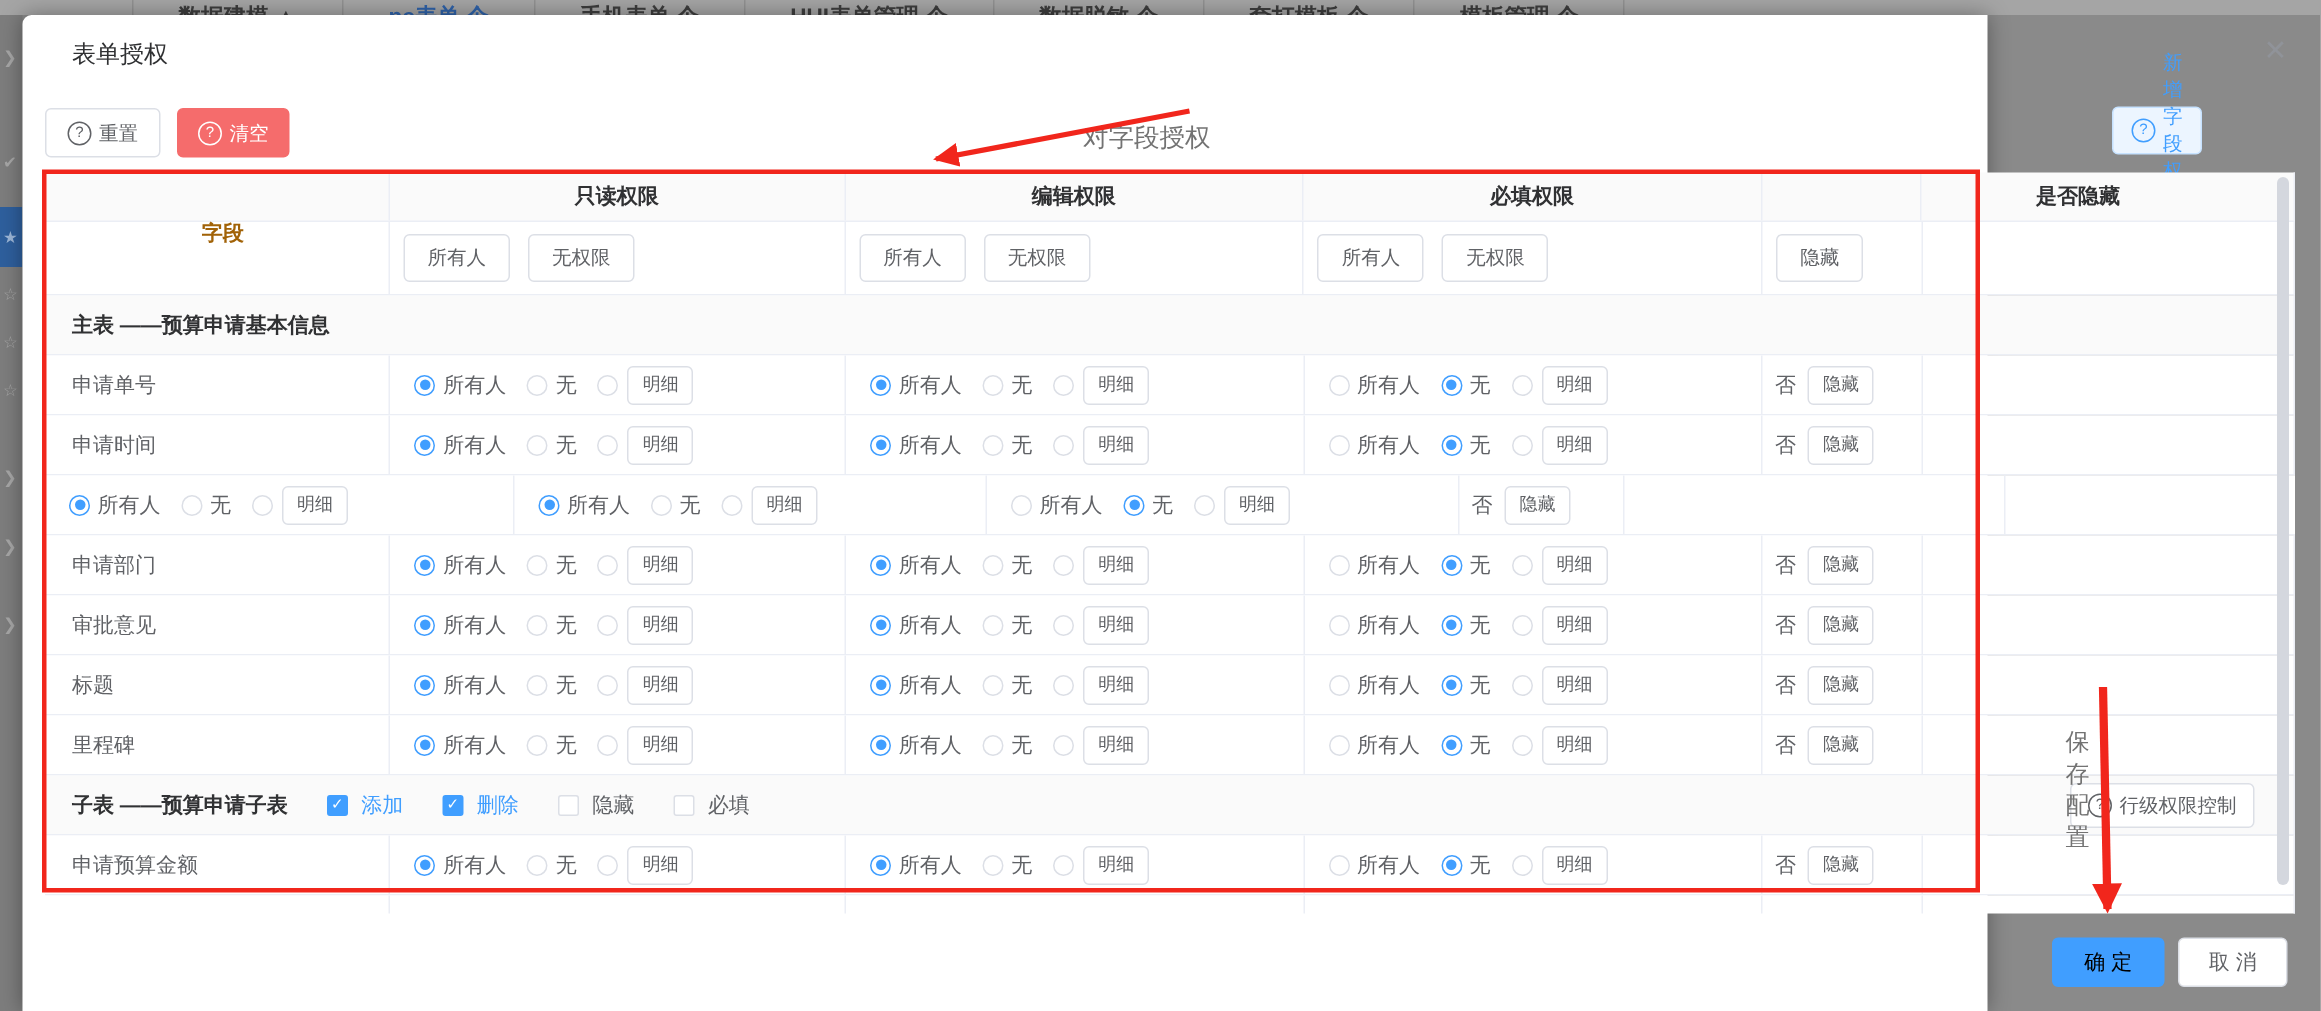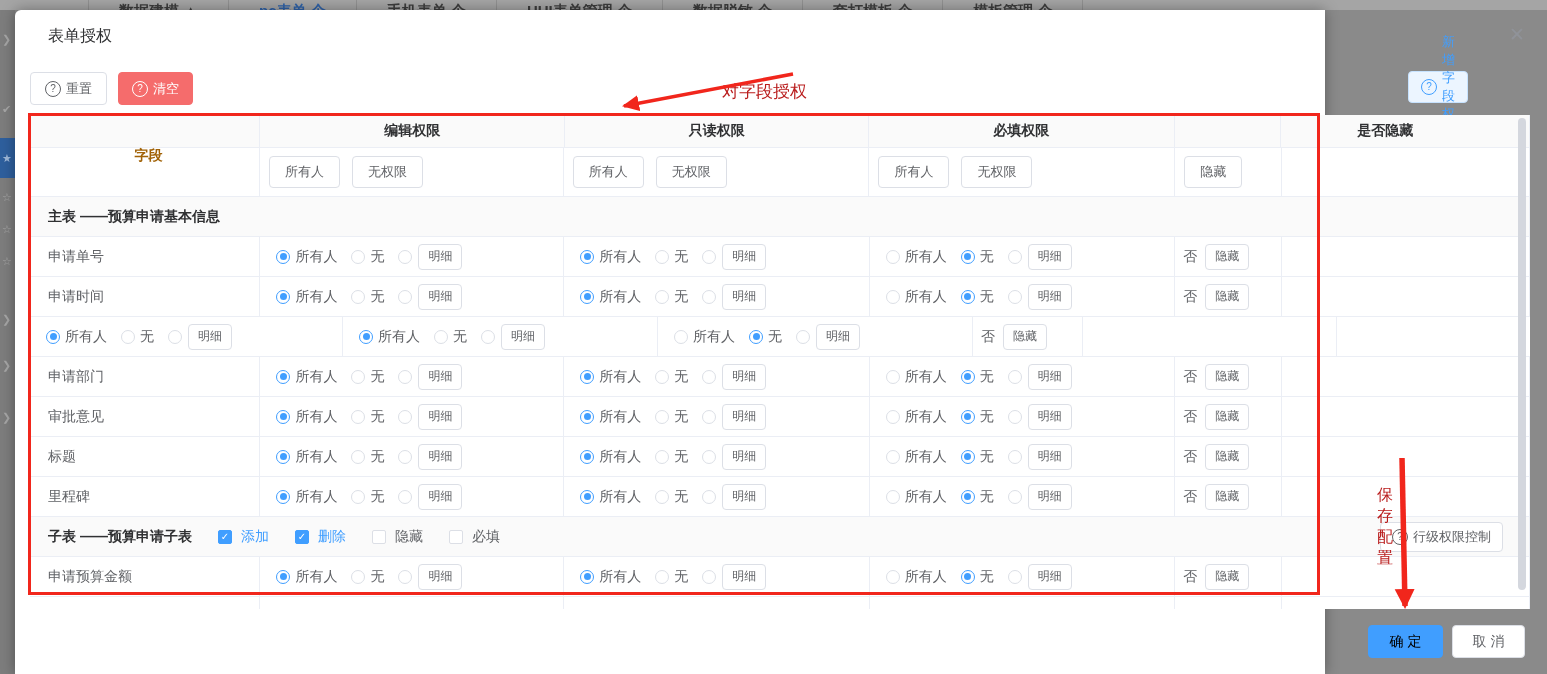--- a/index.html
+++ b/index.html
@@ -26,21 +26,21 @@
   .btn{position:absolute;display:inline-flex;align-items:center;justify-content:center;
     border-radius:4px;font-size:13px;cursor:pointer;border:1px solid #dcdfe6;background:#fff;color:#606266;box-sizing:border-box;}
   #btn-reset{left:15px;top:62px;height:33px;padding:0 14px;}
   #btn-clear{left:103px;top:62px;height:33px;padding:0 13px;background:#f56c6c;border-color:#f56c6c;color:#fff;}
   #btn-add{left:1393px;top:61px;height:32px;padding:0 12px;background:#ecf5ff;border-color:#c6e2ff;color:#409eff;}
   #btn-confirm{left:1353px;top:615px;width:75px;height:33px;background:#409eff;border-color:#409eff;color:#000000;font-size:14px;}
   #btn-cancel{left:1437px;top:615px;width:73px;height:33px;font-size:14px;}
   .qicon{width:14px;height:14px;border:1px solid currentColor;border-radius:50%;display:inline-flex;
     align-items:center;justify-content:center;font-size:10px;margin-right:5px;line-height:1;flex:none;}
 
-  .ann{position:absolute;color:#b91c1c;z-index:40;}
+  .ann{position:absolute;color:#737373;z-index:40;}
   #ann1{left:707px;top:70px;font-size:17px;}
   #ann2{left:1362px;top:427px;font-size:16px;margin-top:48px;}
   #red-box{position:absolute;left:13px;top:103px;width:1292px;height:482px;border:3px solid #f1261c;
     box-sizing:border-box;pointer-events:none;z-index:20;}
   #arrows{position:absolute;left:0;top:0;width:1547px;height:674px;pointer-events:none;z-index:45;}
   #scroll-thumb{position:absolute;left:1503px;top:108px;width:8px;height:472px;background:#d4d7de;border-radius:4px;z-index:5;}
 
   
   #ptable{position:absolute;left:15px;top:105px;width:1500px;font-size:14px;color:#606266;}
   .trow{display:flex;border-bottom:1px solid #ebeef5;background:#fff;box-sizing:border-box;}
@@ -125,25 +125,25 @@
       <span class="qicon">?</span>
       <span>新增字段权限</span>
     </button>
 
     <div class="ann" id="ann1">对字段授权</div>
     <div class="ann" id="ann2">保存配置</div>
 
     <div id="ptable">
         <div class="trow hrow1">
           <div class="cell c1"></div>
+          <div class="cell c2">
+            <span>只读权限</span>
+          </div>
           <div class="cell c3">
             <span>编辑权限</span>
-          </div>
-          <div class="cell c2">
-            <span>只读权限</span>
           </div>
           <div class="cell c4">
             <span>必填权限</span>
           </div>
           <div class="cell c5"></div>
           <div class="cell c6">是否隐藏</div>
         </div>
         <div class="trow hrow2">
           <div class="cell c1"></div>
           <div class="cell c2">

